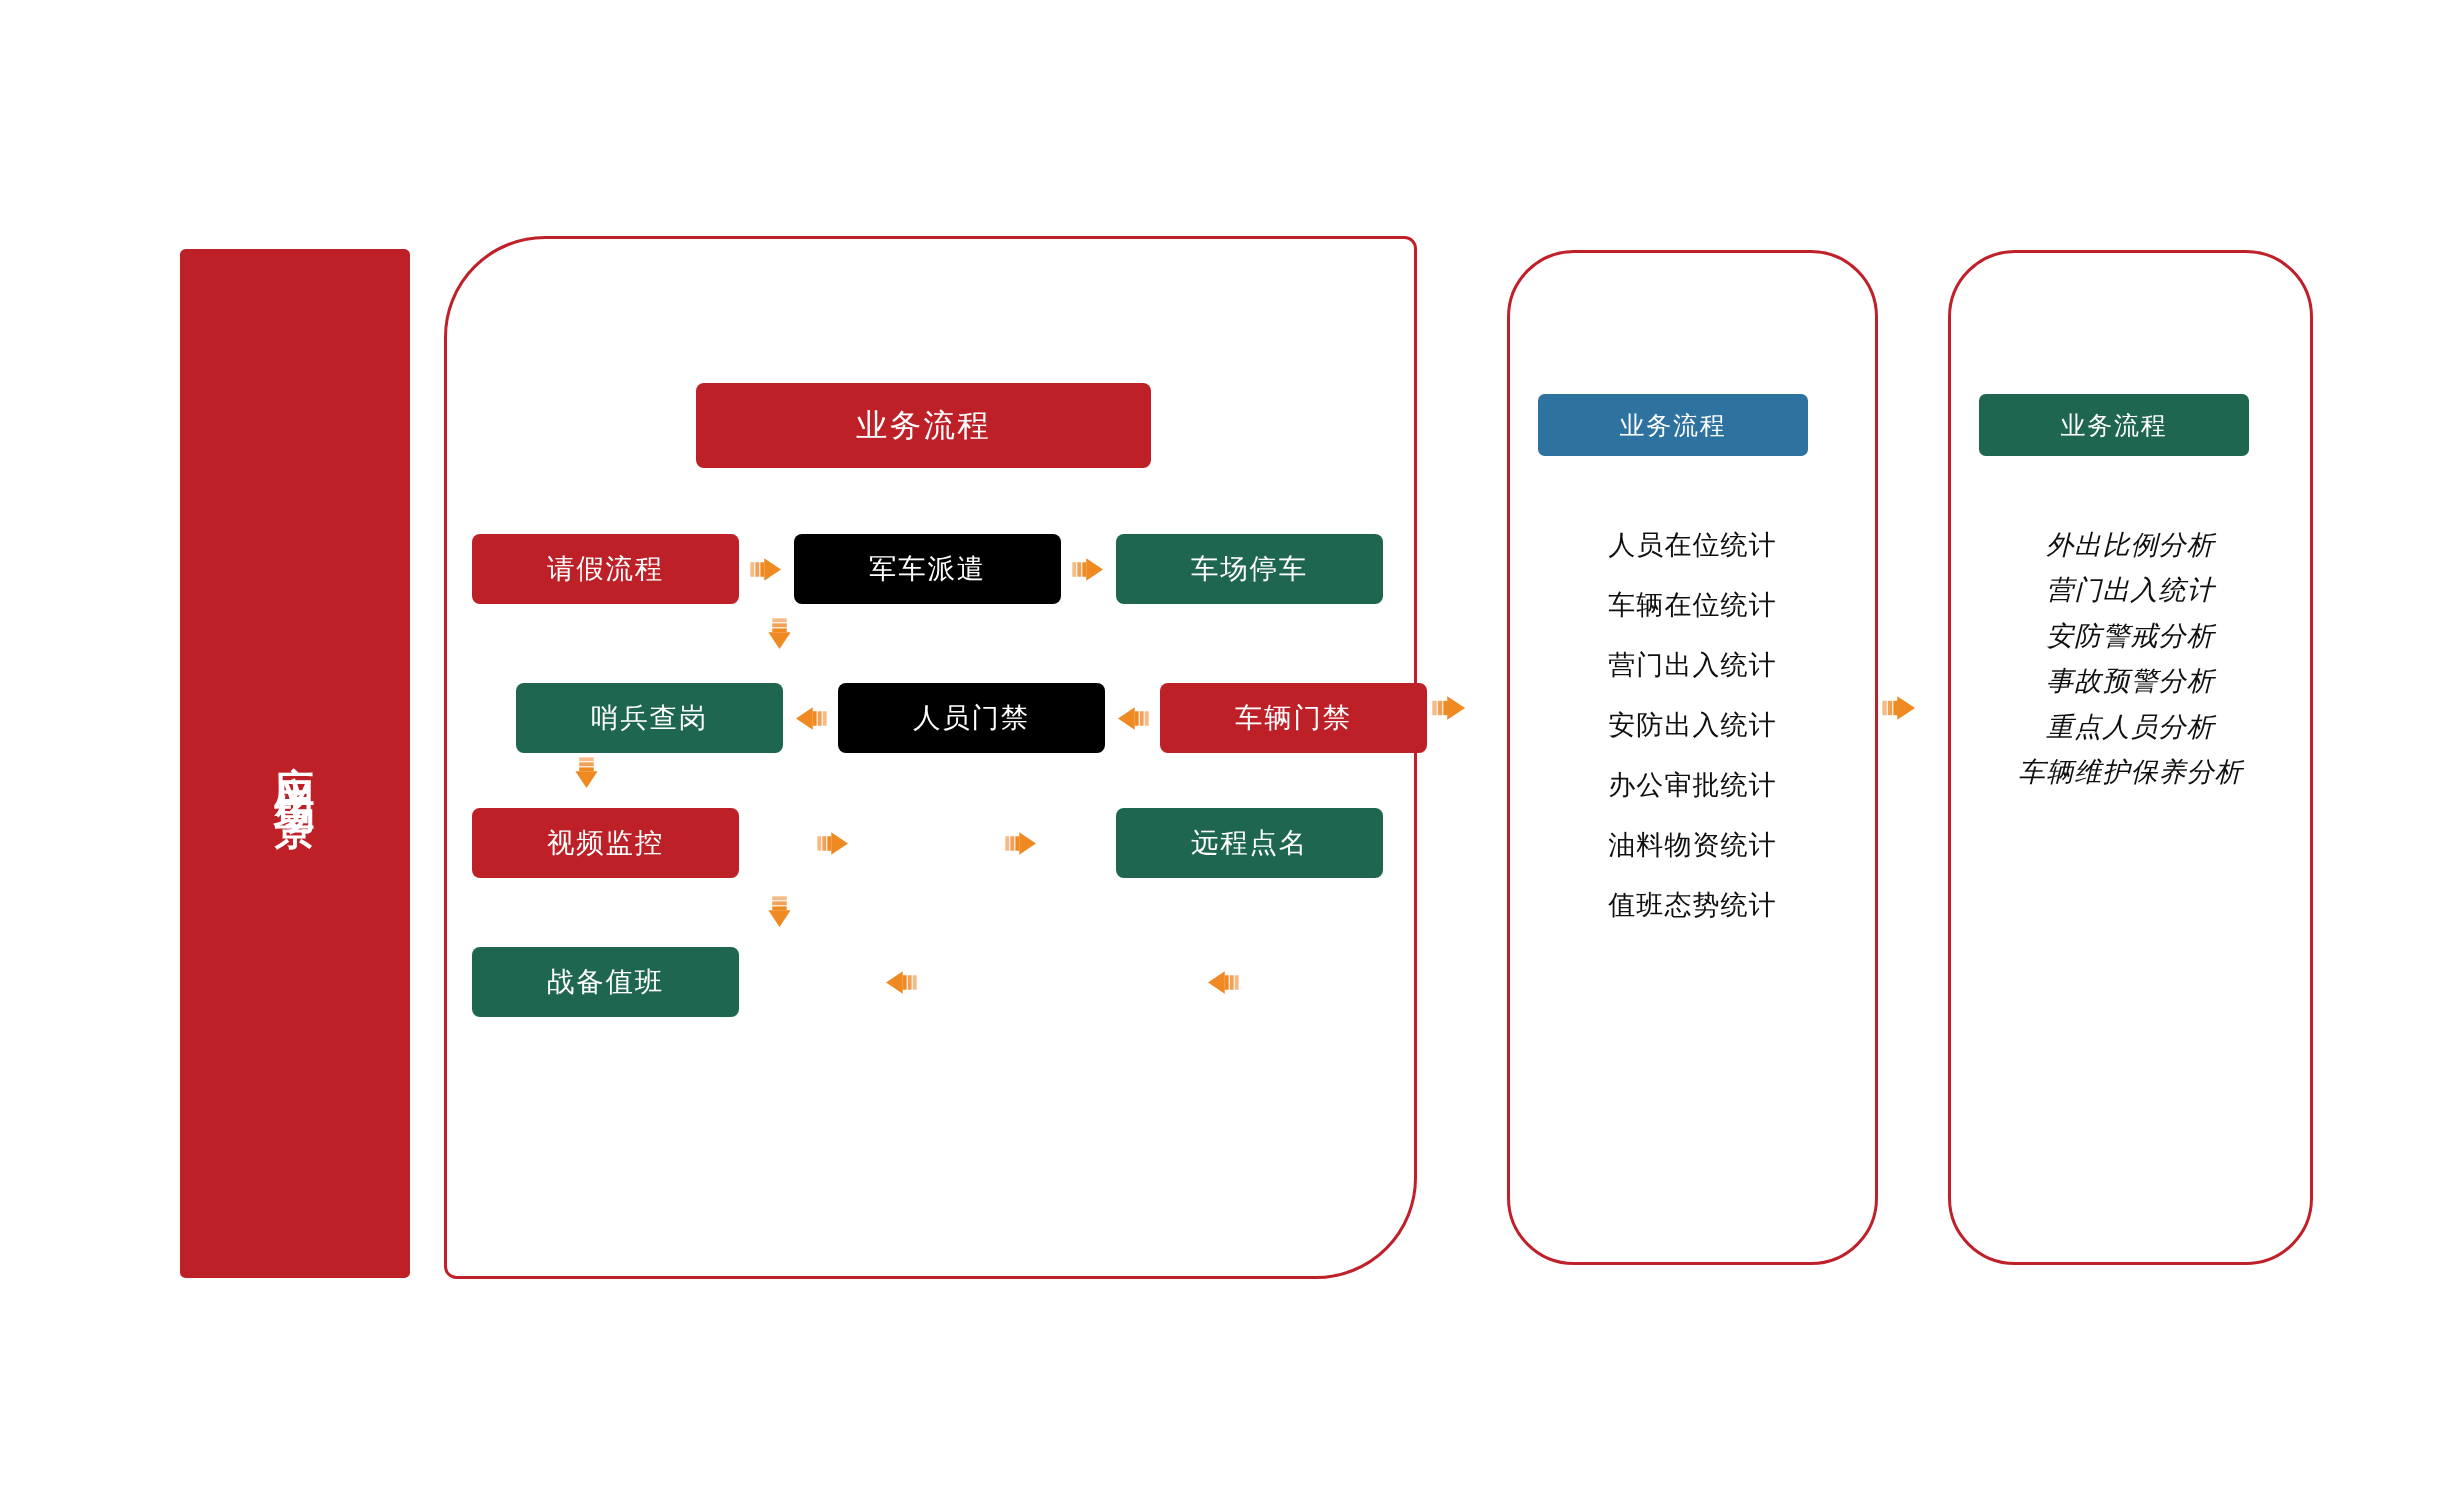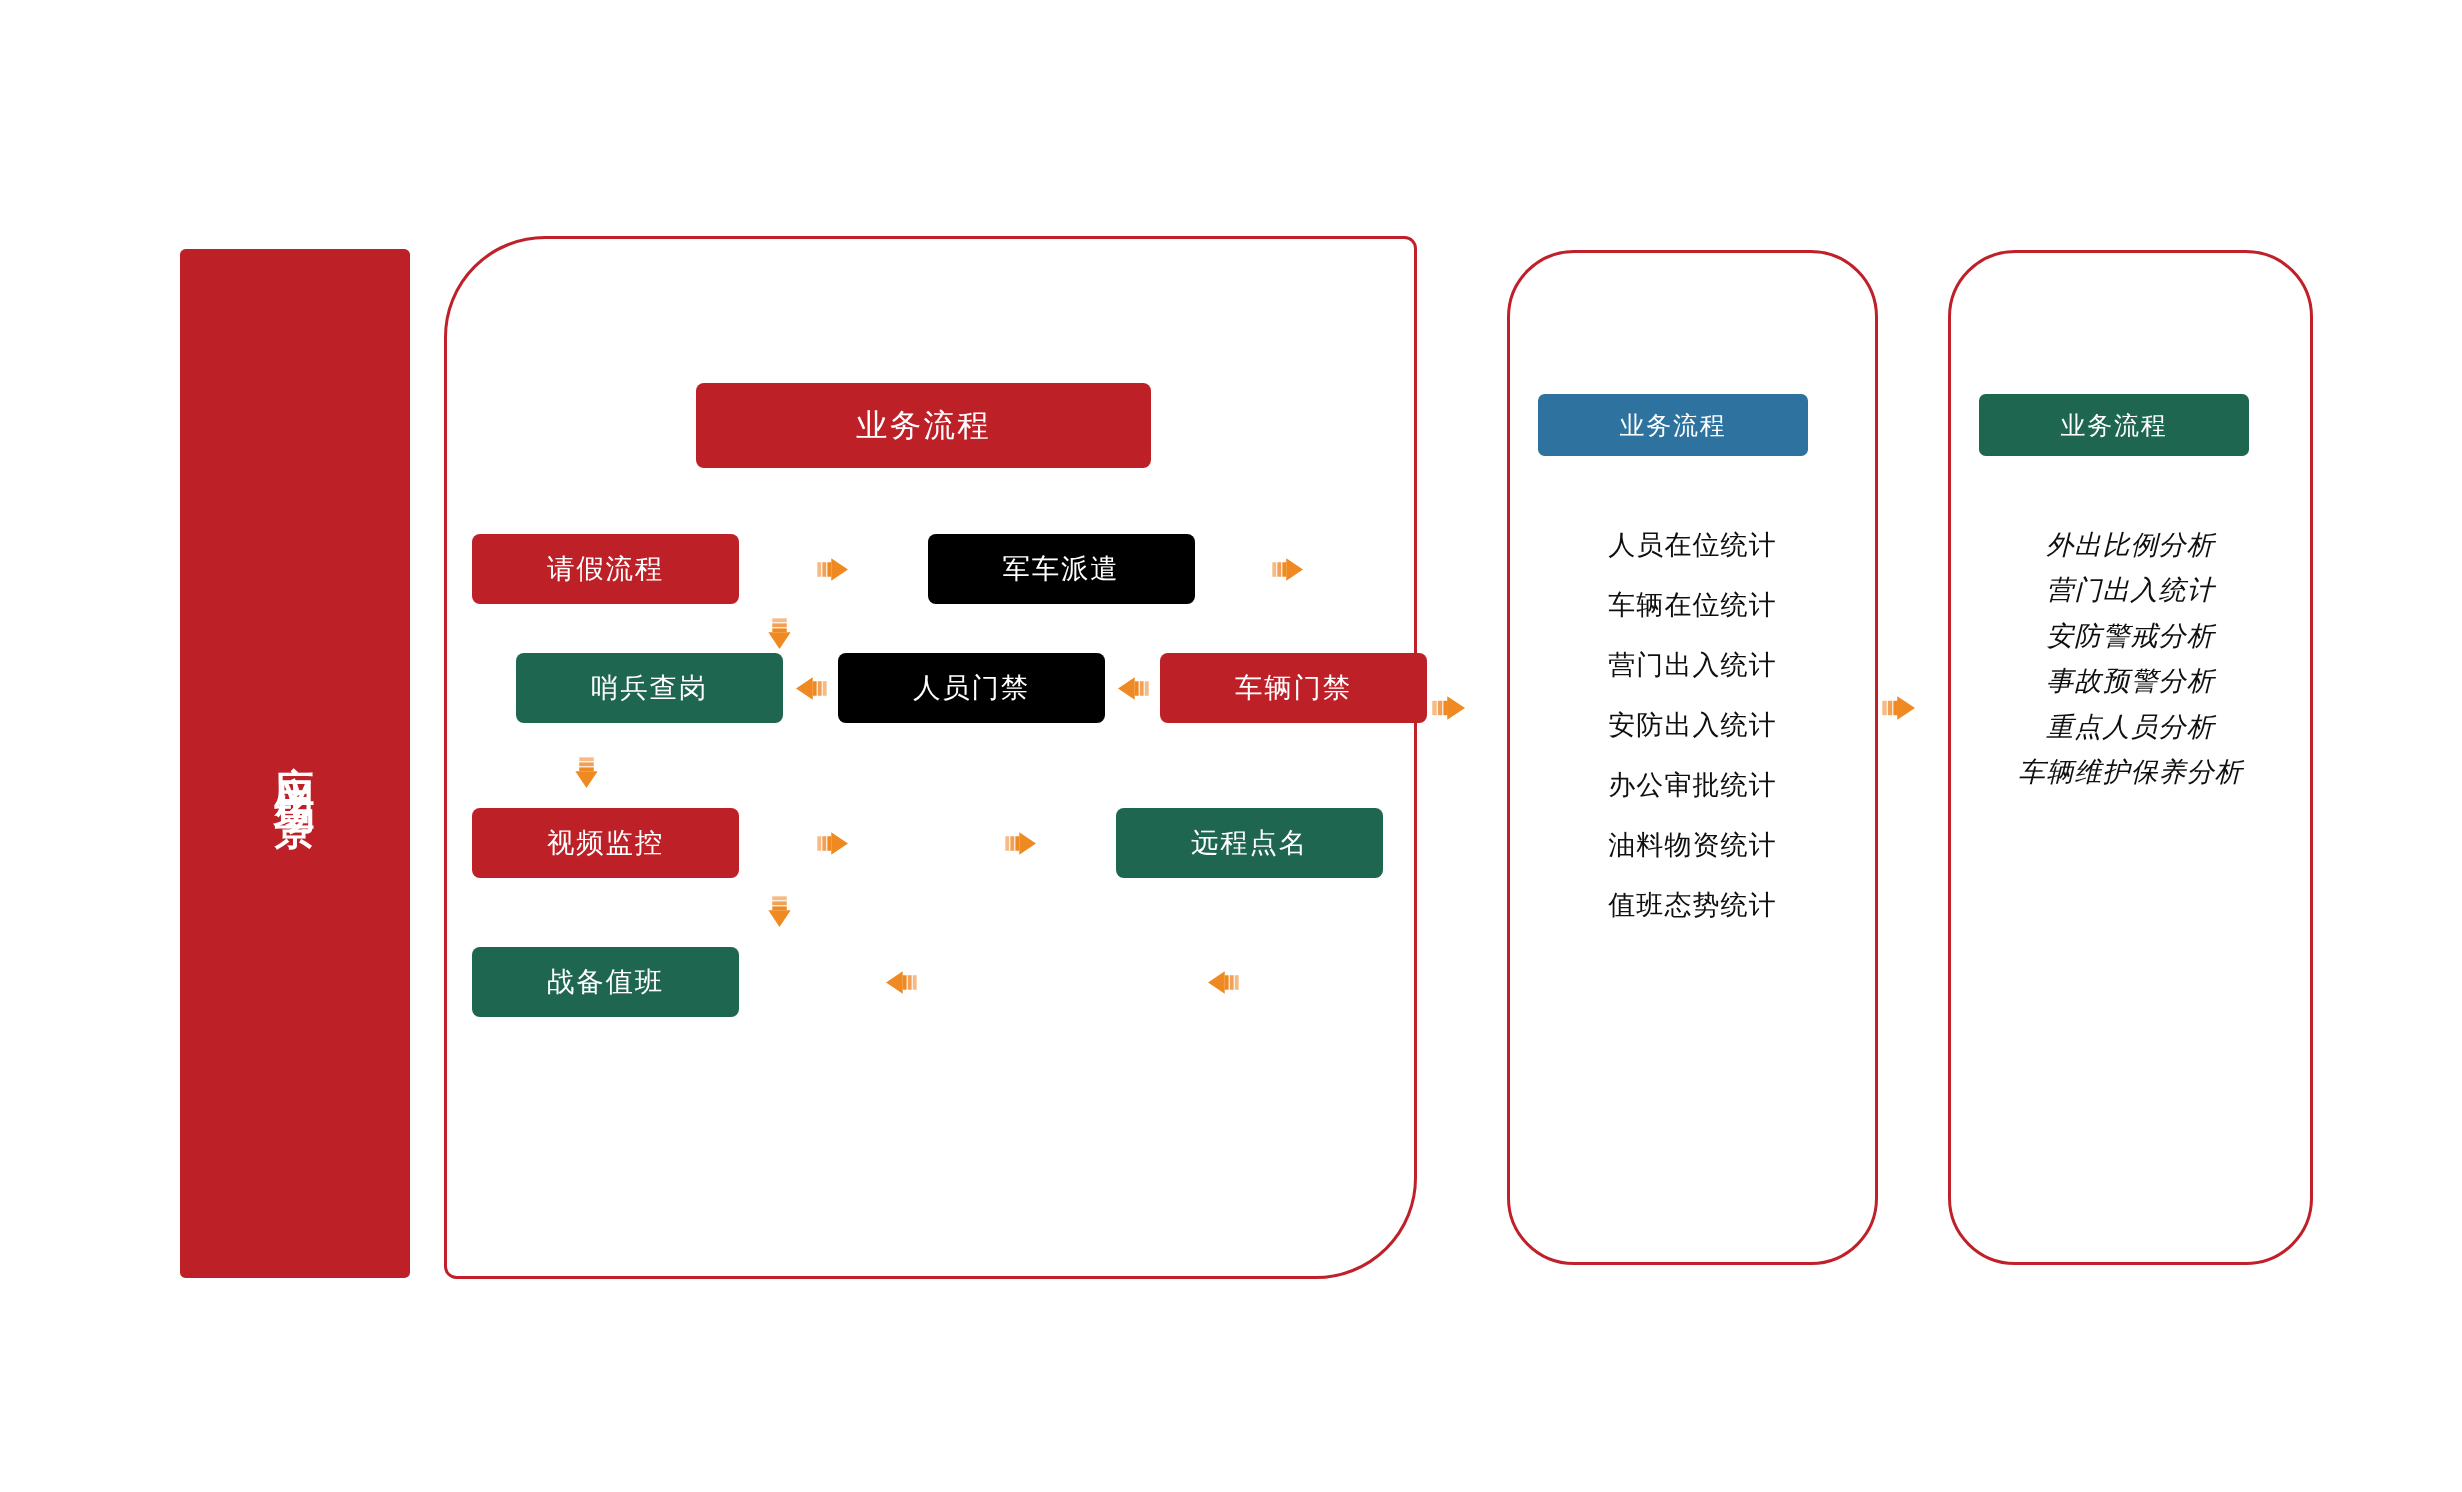--- a/index.html
+++ b/index.html
@@ -97,21 +97,21 @@
   }
   .flow-row {
     position: absolute;
     left: 0;
     width: 100%;
     height: 70px;
     display: flex;
     align-items: center;
   }
   .flow-row.r0 { top: 0px; }
-  .flow-row.r1 { top: 119px; padding-left: 44px; }
+  .flow-row.r1 { top: 149px; padding-left: 44px; }
   .flow-row.r2 { top: 274px; }
   .flow-row.r3 { top: 413px; }
 
   .flow-box {
     width: 267px;
     height: 70px;
     border-radius: 7.9px;
     display: flex;
     align-items: center;
     justify-content: center;
@@ -241,20 +241,23 @@
     </div>
     <div class="h-gap">
       <span class="arrow-h">
         <svg width="35" height="29" viewBox="0 0 62 52">
           <rect x="2" y="13" width="7" height="26" fill="#F6BB84"></rect>
           <rect x="11" y="13" width="7" height="26" fill="#F2A055"></rect>
           <rect x="20" y="13" width="7" height="26" fill="#EF8A22"></rect>
           <path d="M27 6 L27 46 L57 26 Z" fill="#EF8A22"></path>
         </svg>
       </span>
+    </div>
+    <div class="flow-box c-green">
+      <span class="box-text">车场停车</span>
     </div>
   </div>
 
   <div class="flow-row r1">
     <div class="flow-box c-green">
       <span class="box-text">哨兵查岗</span>
     </div>
     <div class="h-gap">
       <span class="arrow-h">
         <svg width="35" height="29" viewBox="0 0 62 52">

